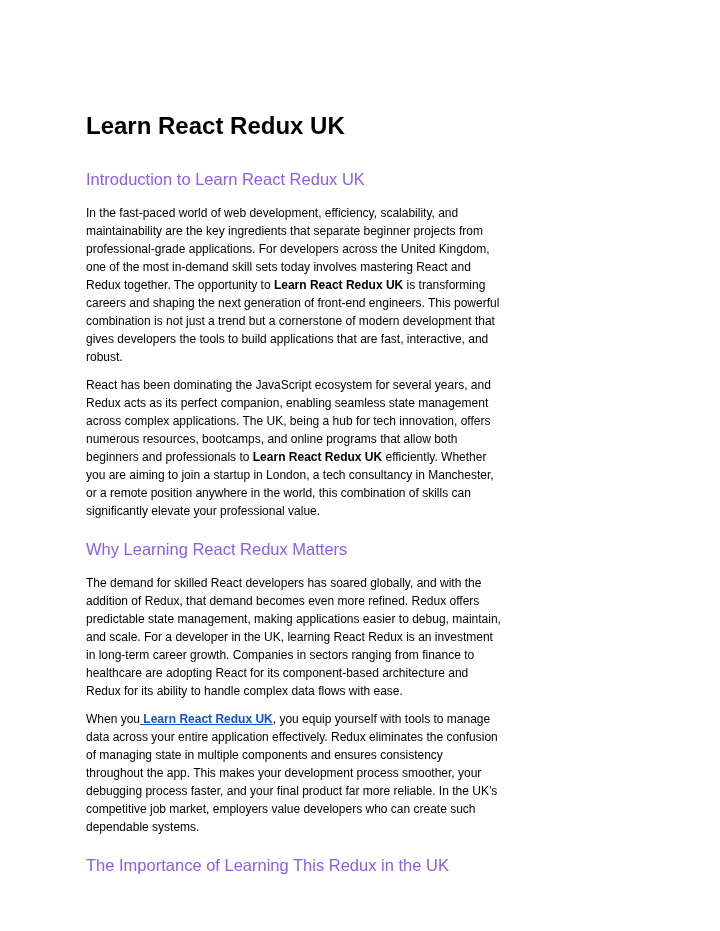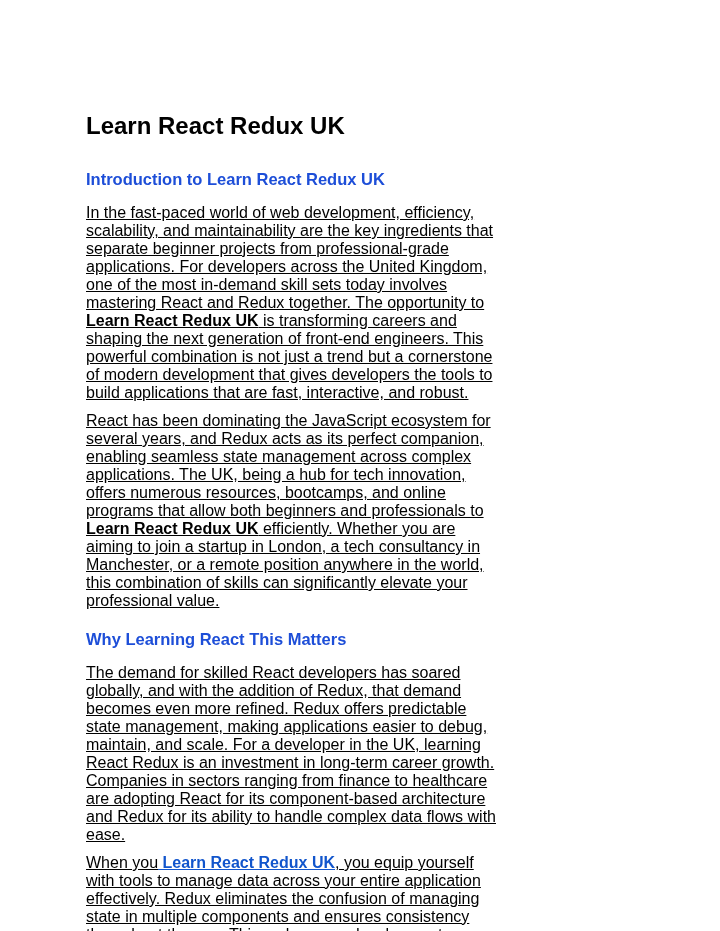--- a/index.html
+++ b/index.html
@@ -21,31 +21,30 @@
   h1.doc-title {
     font-size: 24px;
     line-height: 32px;
     font-weight: 700;
     margin: 0 0 26px 0;
     color: #000000;
   }
   h2.doc-heading {
     font-size: 16.5px;
     line-height: 22px;
-    font-weight: 700;
+    font-weight: 400;
     margin: 18px 0 14px 0;
-    color: #1d4ed8;
+    color: #8b5cf6;
   }
   p.doc-paragraph {
-    font-size: 16px;
+    font-size: 12px;
     line-height: 18px;
     font-weight: 400;
     margin: 0 0 10px 0;
     color: #000000;
-    text-decoration: underline;
   }
   p.doc-paragraph .bold {
     font-weight: 700;
   }
   a.doc-link {
     font-weight: 700;
     text-decoration: underline;
     cursor: pointer;
   }
 </style>
@@ -54,21 +53,21 @@
 
 <div class="page">
   <h1 class="doc-title">Learn React Redux UK</h1>
 
   <h2 class="doc-heading">Introduction to Learn React Redux UK</h2>
 
   <p class="doc-paragraph"><span>In the fast-paced world of web development, efficiency, scalability, and maintainability are the key ingredients that separate beginner projects from professional-grade applications. For developers across the United Kingdom, one of the most in-demand skill sets today involves mastering React and Redux together. The opportunity to </span><span class="bold">Learn React Redux UK</span><span> is transforming careers and shaping the next generation of front-end engineers. This powerful combination is not just a trend but a cornerstone of modern development that gives developers the tools to build applications that are fast, interactive, and robust.</span></p>
 
   <p class="doc-paragraph"><span>React has been dominating the JavaScript ecosystem for several years, and Redux acts as its perfect companion, enabling seamless state management across complex applications. The UK, being a hub for tech innovation, offers numerous resources, bootcamps, and online programs that allow both beginners and professionals to </span><span class="bold">Learn React Redux UK</span><span> efficiently. Whether you are aiming to join a startup in London, a tech consultancy in Manchester, or a remote position anywhere in the world, this combination of skills can significantly elevate your professional value.</span></p>
 
-  <h2 class="doc-heading">Why Learning React This Matters</h2>
+  <h2 class="doc-heading">Why Learning React Redux Matters</h2>
 
   <p class="doc-paragraph"><span>The demand for skilled React developers has soared globally, and with the addition of Redux, that demand becomes even more refined. Redux offers predictable state management, making applications easier to debug, maintain, and scale. For a developer in the UK, learning React Redux is an investment in long-term career growth. Companies in sectors ranging from finance to healthcare are adopting React for its component-based architecture and Redux for its ability to handle complex data flows with ease.</span></p>
 
   <p class="doc-paragraph"><span>When you</span><a class="doc-link" style="color: rgb(17, 85, 204);"> Learn React Redux UK</a><span>, you equip yourself with tools to manage data across your entire application effectively. Redux eliminates the confusion of managing state in multiple components and ensures consistency throughout the app. This makes your development process smoother, your debugging process faster, and your final product far more reliable. In the UK’s competitive job market, employers value developers who can create such dependable systems.</span></p>
 
   <h2 class="doc-heading">The Importance of Learning This Redux in the UK</h2>
 
 </div>
 
 </body></html>

